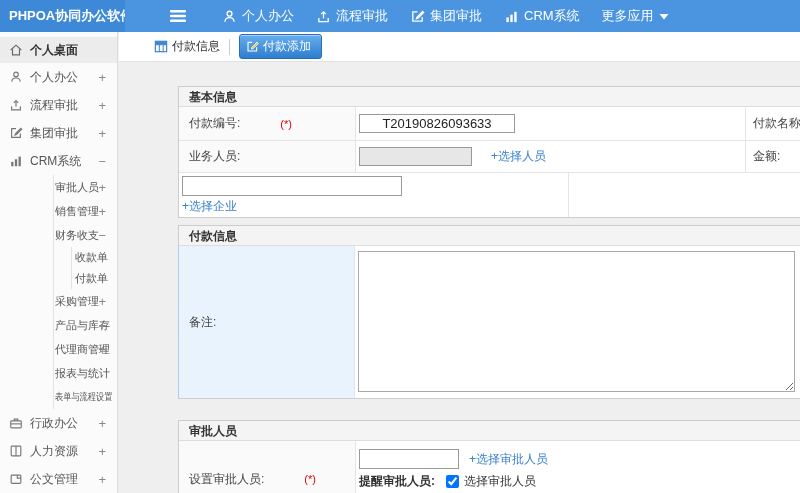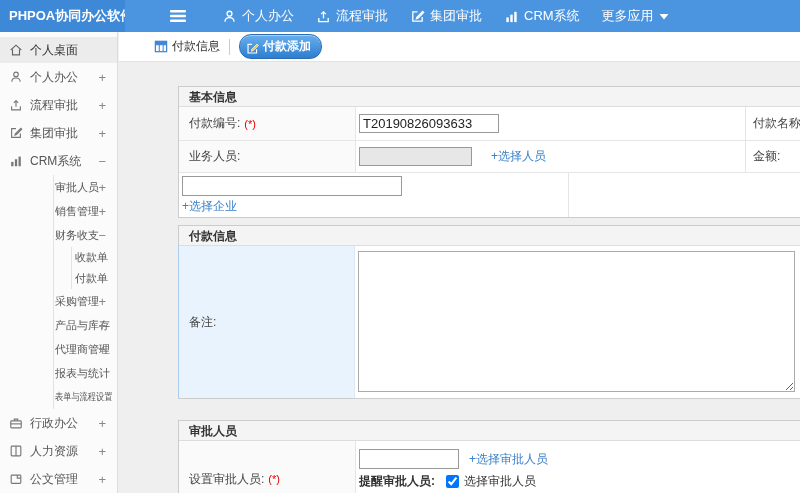--- a/index.html
+++ b/index.html
@@ -17,46 +17,46 @@
 
   
   .sidebar { position:absolute; top:32px; left:0; width:118px; height:461px; background:#fbfbfb; border-right:1px solid #ddd; overflow:hidden; }
   .sb-item { position:relative; display:flex; align-items:center; cursor:pointer; color:#555; }
   .sb-item .sb-ico { display:flex; margin-right:7px; color:#777; }
   .lvl0 { height:28px; font-size:12px; padding-left:9px; }
   .lvl1 { height:24px; font-size:11px; padding-left:55px; }
   .lvl2 { height:21px; font-size:11px; padding-left:75px; }
   .lvl1::before, .lvl2::before { content:""; position:absolute; left:53px; top:0; bottom:0; width:1px; background:#e3e3e3; }
   .lvl2::after { content:""; position:absolute; left:71px; top:0; bottom:0; width:1px; background:#e3e3e3; }
-  .sb-selected { background:#ececec; margin-top:5px; height:26px; color:#333; }
+  .sb-selected { background:#ececec; margin-top:5px; height:26px; color:#333;font-weight:bold; }
   .expand { position:absolute; right:11px; color:#888; font-size:13px; font-weight:normal; }
   .squeeze { display:inline-block; font-size:10px; transform:scaleX(.82); transform-origin:left center; white-space:nowrap; }
 
   
   .content { position:absolute; top:32px; left:119px; width:681px; height:461px; background:#efefef; }
   .tabbar { height:30px; background:#fff; border-bottom:1px solid #e2e2e2; display:flex; align-items:center; }
   .tab-info { display:flex; align-items:center; gap:4px; margin-left:35px; color:#333; cursor:pointer; }
   .tab-sep { width:1px; height:16px; background:#ccc; margin:0 9px; }
-  .tab-add { display:flex; align-items:flex-end; gap:4px; background:linear-gradient(#67aeee,#2e7ecf); border:1px solid #2a6db5; border-radius:12px; color:#fff; font-weight:bold; font-size:12px; padding:3px 10px 3px 6px; cursor:pointer; box-shadow:inset 0 1px 0 rgba(255,255,255,.45); }
+  .tab-add { display:flex; align-items:center; gap:4px; background:linear-gradient(#67aeee,#2e7ecf); border:1px solid #2a6db5; border-radius:3px; color:#fff; font-weight:normal; font-size:12px; padding:3px 10px 3px 6px; cursor:pointer; box-shadow:inset 0 1px 0 rgba(255,255,255,.45); }
 
   
   .form-wrap { position:absolute; left:59px; top:54px; width:840px; }
   .fsection { background:#fff; border:1px solid #ccc; }
   .sec1 { margin-bottom:7px; }
   .sec2 { margin-bottom:21px; }
   .sec-header { height:20px; line-height:20px; background:#f4f4f4; border-bottom:1px solid #ddd; font-weight:bold; font-size:12px; color:#333; padding-left:10px; }
   .frow { display:flex; border-bottom:1px solid #e5e5e5; }
   .frow:last-child { border-bottom:none; }
-  .lbl1 { width:177px; padding-left:10px; background:#fafafa; border-right:1px solid #e5e5e5; display:flex; align-items:center; color:#444; flex-shrink:0; }
+  .lbl1 { width:177px; padding-left:10px; background:#fafafa; border-right:1px solid #e5e5e5; display:flex; align-items:center; color:#444; flex-shrink:0;gap:36px; }
   .fld1 { width:390px; border-right:1px solid #e5e5e5; display:flex; align-items:center; padding-left:3px; flex-shrink:0; }
   .lbl2 { flex:1; padding-left:7px; display:flex; align-items:center; color:#444; }
   .req { color:#e60000; margin-left:4px; font-size:11px; }
   .h34 { height:34px; } .h32 { height:32px; } .h44 { height:44px; }
   .inp { height:19px; border:1px solid #999; font-size:13px; padding:0 3px; font-family:inherit; background:#fff; color:#222; }
-  .inp-no { width:140px; }
+  .inp-no { width:156px;text-align:center; }
   .inp-staff { width:113px; background:#e7e7e7; }
   .inp-supplier { width:220px; height:20px; }
   .inp-approver { width:100px; height:20px; }
   .lnk { color:#3a80c9; text-decoration:none; font-size:12px; cursor:pointer; white-space:nowrap; }
   .fld-col { flex-direction:column; align-items:flex-start; justify-content:center; gap:2px; }
   .remark-row { display:flex; height:152px; }
   .lbl-remark { width:177px; background:#e9f3fd; border-right:1px solid #dce8f4; border-left:1px solid #aacdf0; margin-left:-1px; padding-left:10px; display:flex; align-items:center; color:#444; flex-shrink:0; }
   .remark-fld { flex:1; padding:5px 0 0 3px; }
   .remark-ta { width:437px; height:141px; border:1px solid #aaa; resize:both; font-family:inherit; font-size:12px; }
   .approver-row { display:flex; min-height:76px; }

